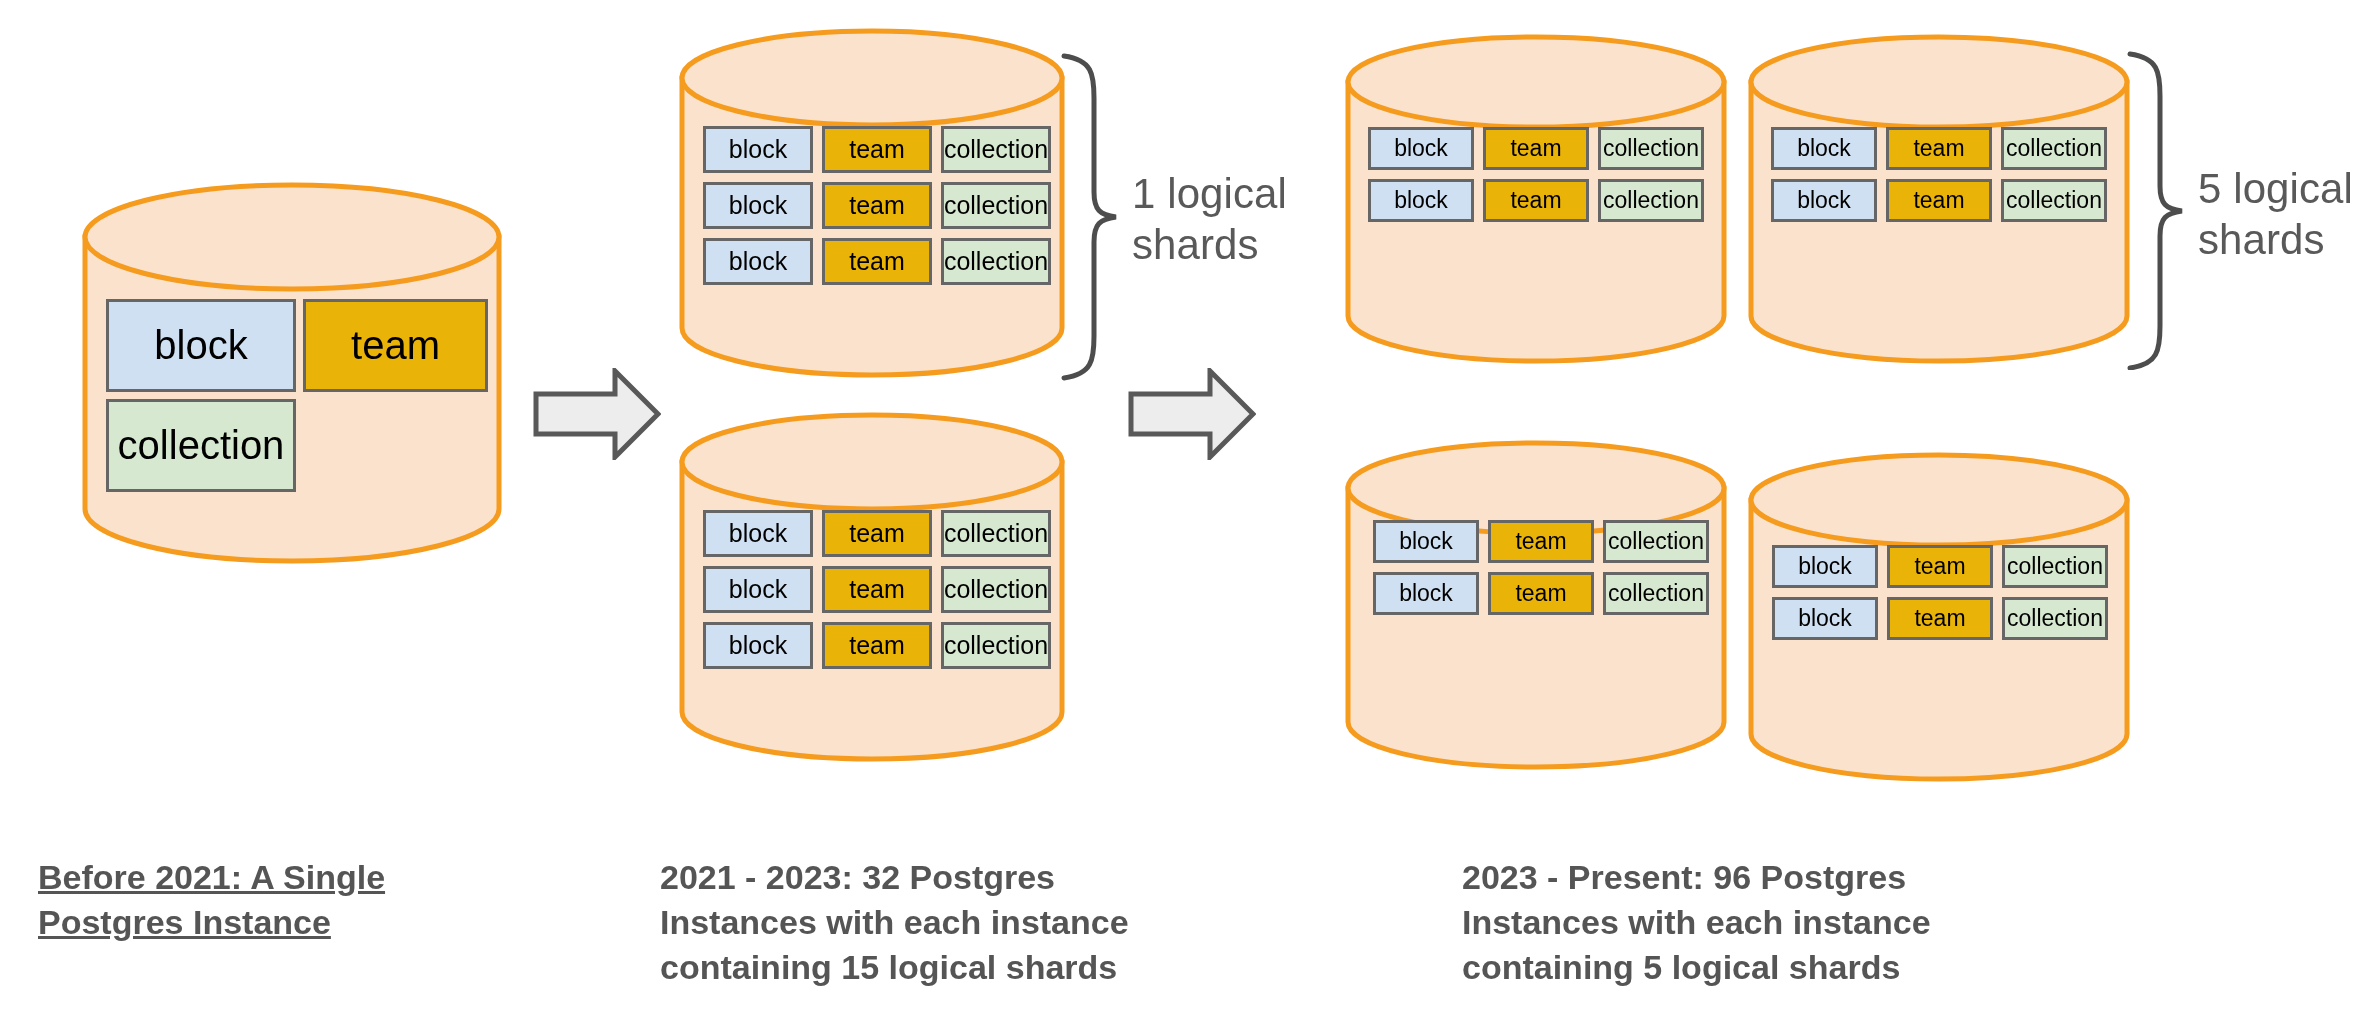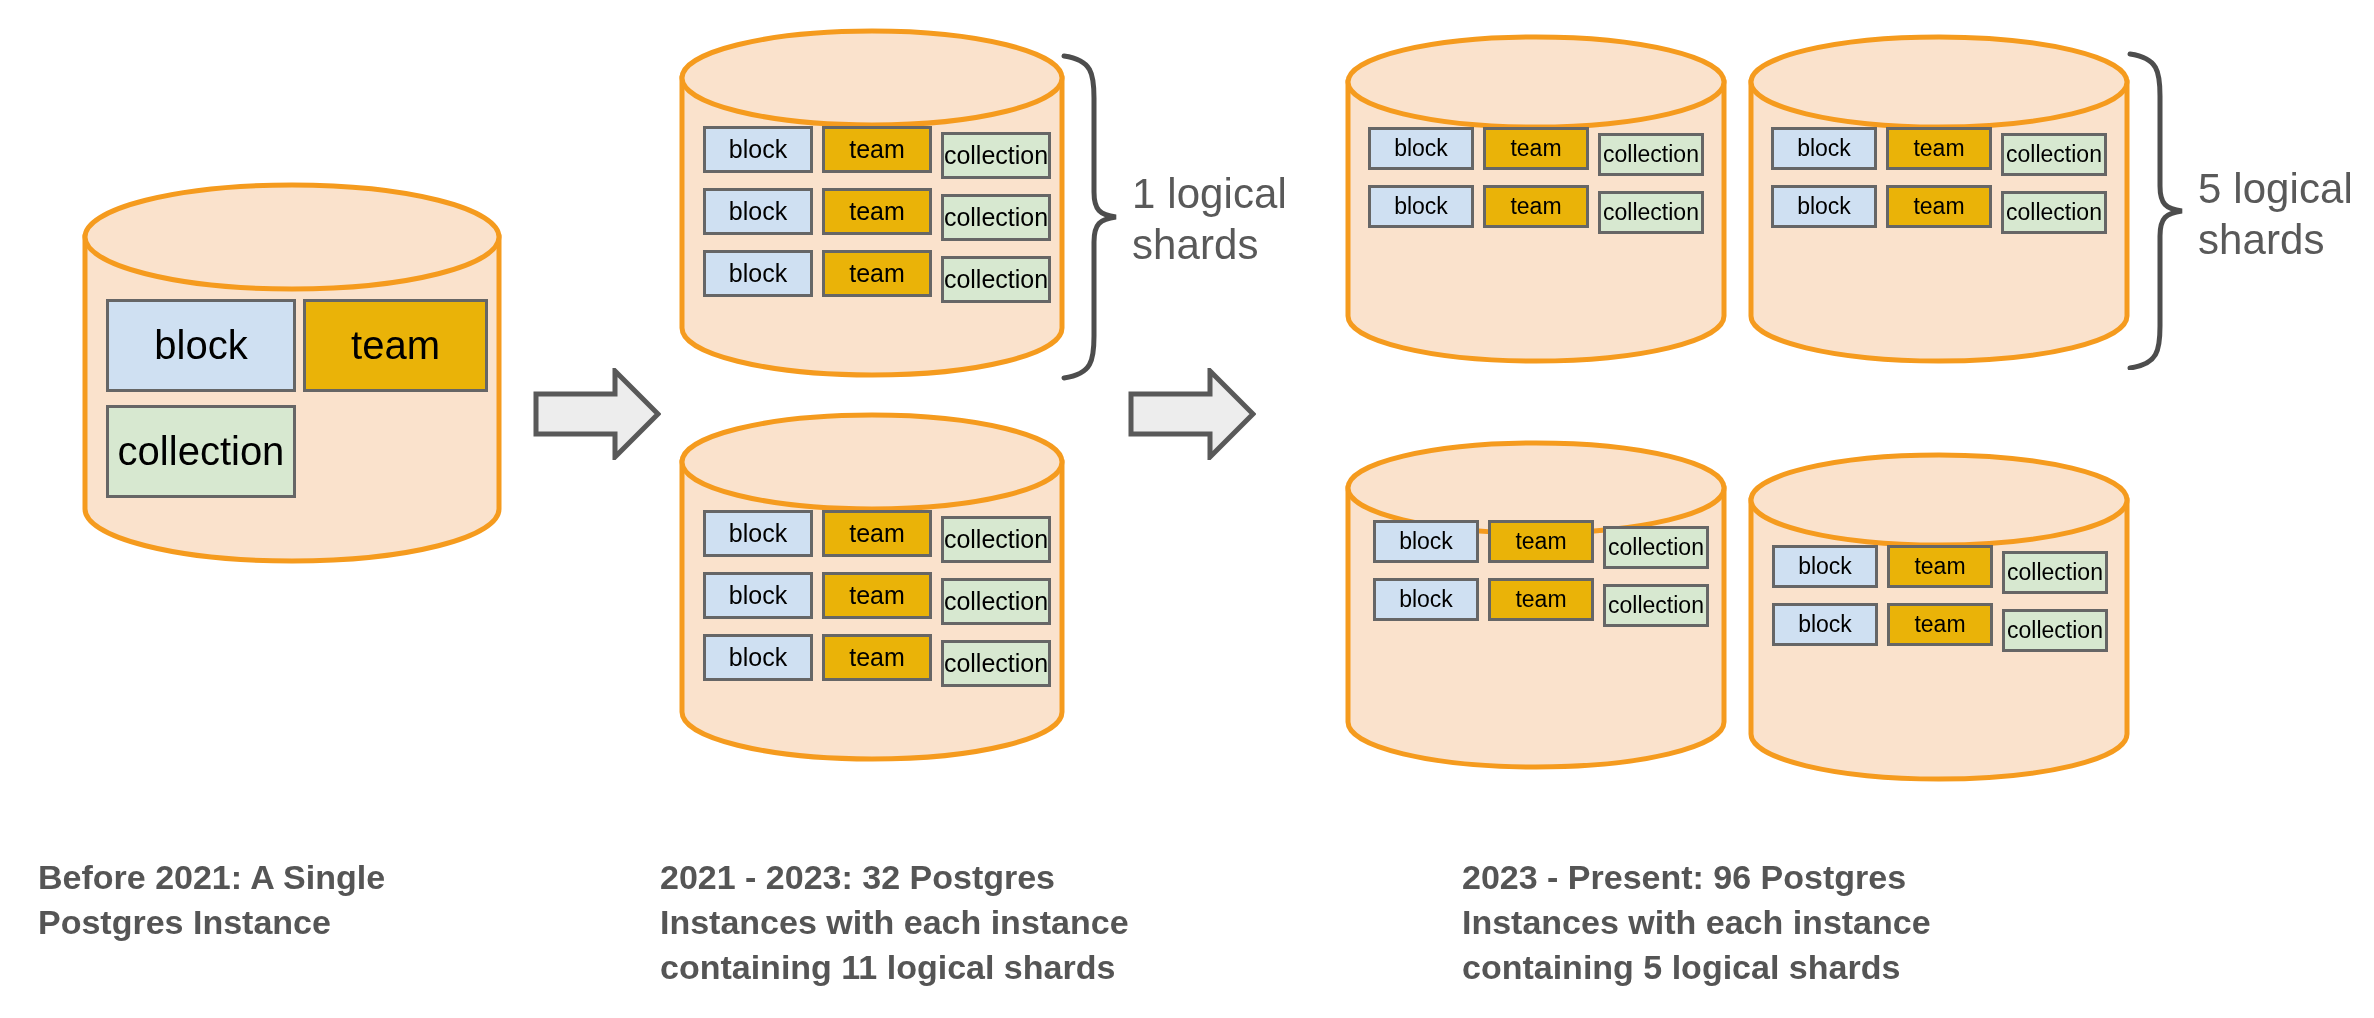--- a/index.html
+++ b/index.html
@@ -44,21 +44,21 @@
     border: 3px solid #666666;
     display: flex;
     align-items: center;
     justify-content: center;
     color: #000000;
     font-family: "Liberation Sans", sans-serif;
     white-space: nowrap;
   }
   .shard-block { background: #CFE0F2; }
   .shard-team { background: #eab308; }
-  .shard-collection { background: #D7E8D0; margin-top: 6px; }
+  .shard-collection { background: #D7E8D0; }
 
   .arrow {
     position: absolute;
   }
   .brace {
     position: absolute;
   }
   .brace-label {
     position: absolute;
     color: #595959;
@@ -92,21 +92,21 @@
       <div class="shard-row" style="gap:7px;">
         <div class="shard-box shard-block" style="width:190px; height:93px; font-size:40px;">block</div>
         <div class="shard-box shard-team" style="width:185px; height:93px; font-size:40px;">team</div>
       </div>
       <div class="shard-row" style="gap:7px;">
         <div class="shard-box shard-collection" style="width:190px; height:93px; font-size:40px;">collection</div>
       </div>
     </div>
   </div>
 
-  <div class="caption" style="left:38px; top:855px; width:470px;">Before 2021: A Single
+  <div class="caption" style="left:38px; top:855px; width:470px;text-decoration:underline;">Before 2021: A Single
 Postgres Instance</div>
 
   <div class="arrow" style="left:533px; top:368px; width:128px; height:92px;">
     <svg viewBox="0 0 128 92" preserveAspectRatio="none">
       <path d="M3,26 L82,26 L82,3 L125,46 L82,89 L82,66 L3,66 Z" fill="#EDEDED" stroke="#595959" stroke-width="5" stroke-linejoin="miter"></path>
     </svg>
   </div>
 
   <div class="cyl" style="left:679px; top:28px; width:386px; height:350px;">
     <svg viewBox="0 0 386 350" preserveAspectRatio="none">
@@ -161,21 +161,21 @@
       <path d="M6,4 C34,8 36,22 36,46 L36,140 C36,158 42,163 58,165
                C42,167 36,172 36,190 L36,284 C36,308 34,322 6,326" fill="none" stroke="#4D4D4D" stroke-width="5" stroke-linecap="round"></path>
     </svg>
   </div>
 
   <div class="brace-label" style="left:1132px; top:168px; width:230px;">1 logical
 shards</div>
 
   <div class="caption" style="left:660px; top:855px; width:600px;">2021 - 2023: 32 Postgres
 Instances with each instance
-containing 11 logical shards</div>
+containing 15 logical shards</div>
 
   <div class="arrow" style="left:1128px; top:368px; width:128px; height:92px;">
     <svg viewBox="0 0 128 92" preserveAspectRatio="none">
       <path d="M3,26 L82,26 L82,3 L125,46 L82,89 L82,66 L3,66 Z" fill="#EDEDED" stroke="#595959" stroke-width="5" stroke-linejoin="miter"></path>
     </svg>
   </div>
 
   <div class="cyl" style="left:1345px; top:34px; width:382px; height:330px;">
     <svg viewBox="0 0 382 330" preserveAspectRatio="none">
       <path d="M3,48 L3,282 A188,45 0 0 0 379,282 L379,48 Z" fill="#FAE2CC" stroke="#F59B1E" stroke-width="5"></path>

